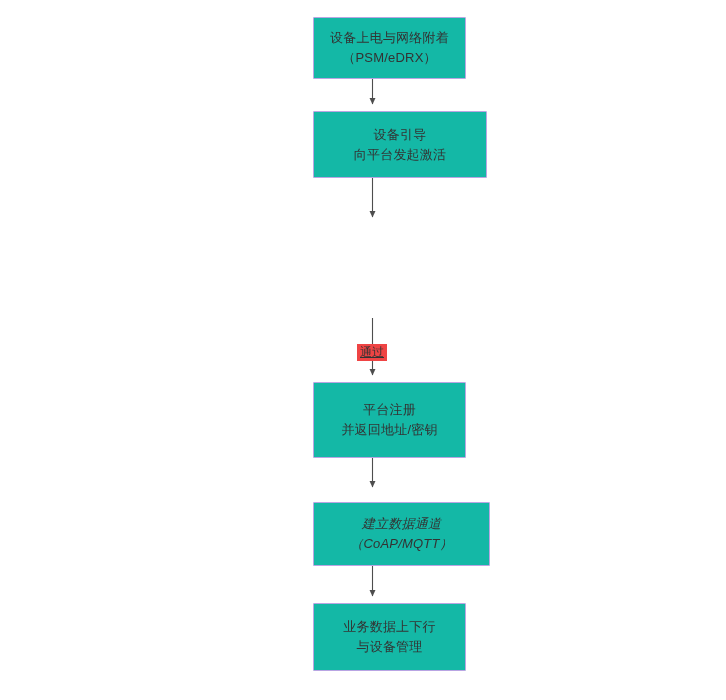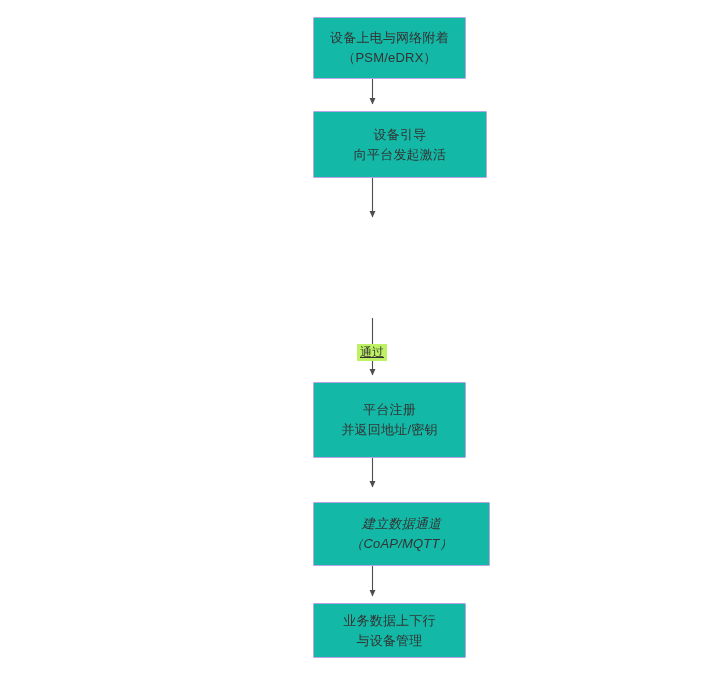--- a/index.html
+++ b/index.html
@@ -64,21 +64,21 @@
     color: #333333;
   }
   .node-text {
     display: block;
     white-space: pre-line;
     padding: 0 6px;
   }
   .edge-label {
     position: absolute;
     z-index: 3;
-    background: #bef264;
+    background: #ef4444;
     color: #333333;
     font-size: 12px;
     line-height: 15px;
     padding: 1px 3px;
     white-space: nowrap;
     text-decoration: underline;
   }
 </style>
 </head>
 <body>
@@ -117,20 +117,20 @@
   <div class="node node-process" style="left:296px; top:382px; width:153px; height:76px;">
     <span class="node-text">平台注册
 并返回地址/密钥</span>
   </div>
 
   <div class="node node-process" style="left:296px; top:502px; width:177px; height:64px;font-style:italic;">
     <span class="node-text">建立数据通道
 （CoAP/MQTT）</span>
   </div>
 
-  <div class="node node-process" style="left:296px; top:603px; width:153px; height:55px;">
+  <div class="node node-process" style="left:296px; top:603px; width:153px; height:68px;">
     <span class="node-text">业务数据上下行
 与设备管理</span>
   </div>
 
   <div class="edge-label" style="left:357px; top:344px;">通过</div>
 
 </div>
 
 </body></html>

